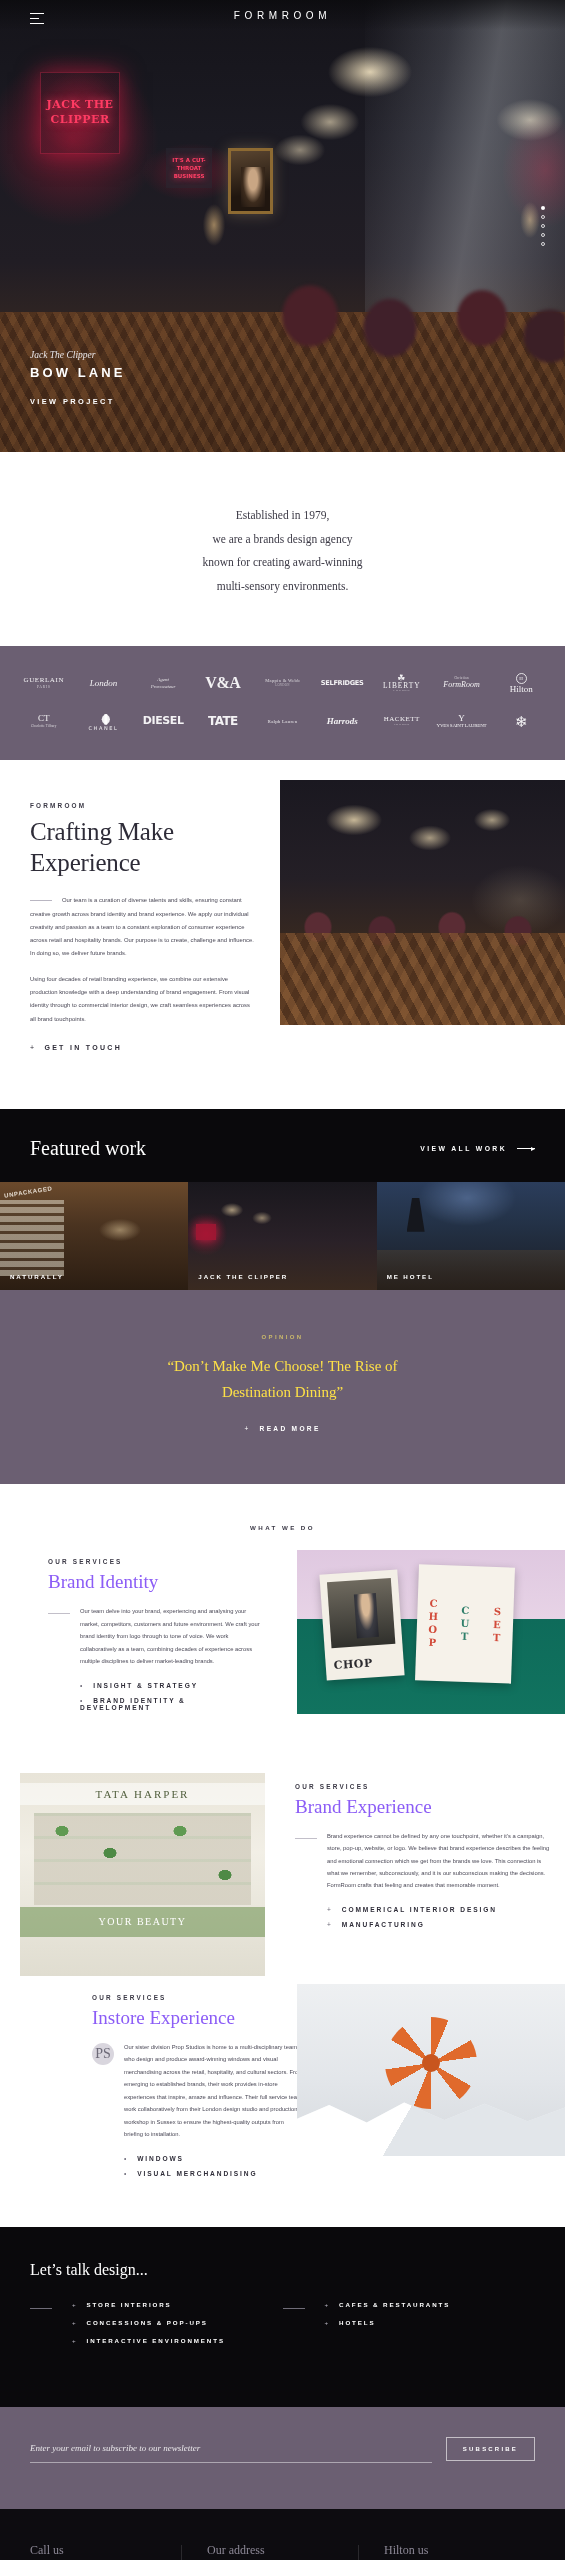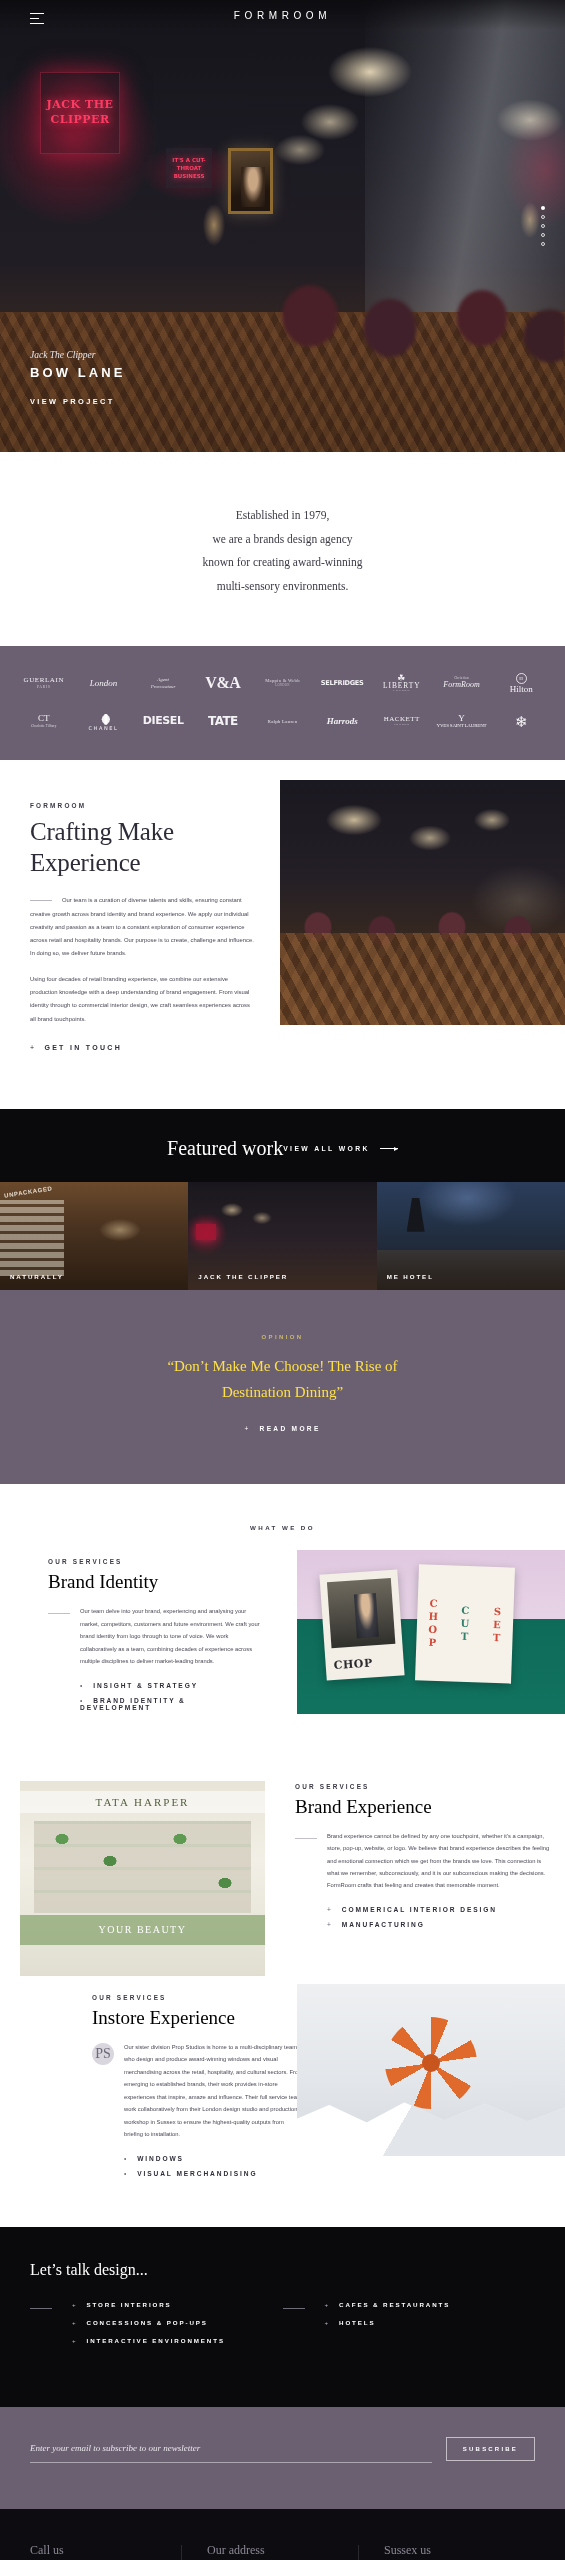--- a/index.html
+++ b/index.html
@@ -154,21 +154,21 @@
   .craft-img .chairs{ position:absolute; left:10px; right:10px; bottom:68px; height:60px;
     background:
       radial-gradient(ellipse 20px 22px at 28px 30px,#5a2c34 0 62%,rgba(0,0,0,0) 72%),
       radial-gradient(ellipse 20px 22px at 92px 34px,#4e262f 0 62%,rgba(0,0,0,0) 72%),
       radial-gradient(ellipse 20px 22px at 162px 30px,#5a2c34 0 62%,rgba(0,0,0,0) 72%),
       radial-gradient(ellipse 20px 22px at 228px 34px,#4e262f 0 62%,rgba(0,0,0,0) 72%);
     filter:blur(.5px); }
 
   
   .featured{ background:#0a090c; }
-  .fw-head{ display:flex; align-items:center; justify-content:center;
+  .fw-head{ display:flex; align-items:center; justify-content:space-between;
     padding:28px 30px 22px; }
   .fw-title{ font-family:"Liberation Serif", serif; color:#fff; font-size:20px; font-weight:400; }
   .fw-all{ color:#fff; font-size:6.8px; letter-spacing:2.4px; font-weight:700; cursor:pointer; }
   .fw-all .arrow{ display:inline-block; width:18px; height:1px; background:#fff;
     vertical-align:middle; margin-left:10px; position:relative; }
   .fw-all .arrow:after{ content:""; position:absolute; right:0; top:-1.5px;
     border-left:4px solid #fff; border-top:2px solid transparent; border-bottom:2px solid transparent; }
   .fw-grid{ display:grid; grid-template-columns:1fr 1fr 1fr; height:108px; }
   .fw-cell{ position:relative; overflow:hidden; cursor:pointer; }
   .fw-1{ background:
@@ -204,21 +204,21 @@
   .op-more .pl{ margin-right:9px; font-weight:400; }
 
   
   .wwd{ background:#fff; text-align:center; padding:32px 0 6px; }
   .wwd span{ font-size:6.2px; letter-spacing:2.4px; font-weight:700; color:#3a3845; }
 
   
   .svc{ position:relative; background:#fff; }
   .svc-text{ width:260px; }
   .svc .eyebrow{ margin-bottom:6px; }
-  .svc .h3{ font-family:"Liberation Serif", serif; font-size:19px; color:#000000;
+  .svc .h3{ font-family:"Liberation Serif", serif; font-size:19px; color:#8b5cf6;
     font-weight:400; margin-bottom:12px; }
   .svc-body{ display:flex; gap:0; }
   .svc-body .rule{ width:22px; height:1px; background:#c2bfc9; margin-top:8px; flex:0 0 22px; }
   .svc-body .badge{ flex:0 0 22px; width:22px; height:22px; border-radius:50%;
     background:#d9d6de; color:#6d6a78; font-family:"Liberation Serif", serif; font-size:14px;
     text-align:center; line-height:22px; margin-top:2px; }
   .svc-body p{ font-size:5.8px; line-height:2.15; color:#4a4856; margin-left:10px; }
   .svc-list{ margin-top:14px; margin-left:32px; }
   .svc-list li{ list-style:none; font-size:6.6px; letter-spacing:1.9px; font-weight:700;
     color:#2e2c38; margin-bottom:8px; cursor:pointer; }
@@ -241,21 +241,21 @@
     transform:rotate(2deg); box-shadow:0 3px 10px rgba(0,0,0,.25); overflow:hidden;
     display:flex; }
   .card-b .col{ flex:1; display:flex; flex-direction:column; align-items:center;
     justify-content:center; gap:3px; font-family:"DejaVu Serif", serif; font-weight:bold;
     font-size:10px; line-height:1; }
   .card-b .c1{ color:#d24b3a; } .card-b .c2{ color:#2f7f6a; } .card-b .c3{ color:#d24b3a; }
 
   
   .svc2{ padding:18px 0 40px; min-height:185px; }
   .svc2 .svc-text{ margin-left:295px; }
-  .svc2-img{ position:absolute; left:20px; top:16px; width:245px; height:208px;
+  .svc2-img{ position:absolute; left:20px; top:8px; width:245px; height:208px;
     background:linear-gradient(180deg,#e8e4d8 0%,#f2efe6 38%,#dfdccf 100%); overflow:hidden; }
   .svc2-img .banner{ position:absolute; left:0; right:0; top:10px; height:22px;
     background:rgba(255,255,255,.55); display:flex; align-items:center; justify-content:center;
     font-family:"Liberation Serif", serif; font-size:11px; letter-spacing:2px; color:#53603f; }
   .svc2-img .green{ position:absolute; left:0; right:0; bottom:44px; height:30px;
     background:rgba(104,142,74,.55); display:flex; align-items:center; justify-content:center;
     font-family:"Liberation Serif", serif; font-size:10px; letter-spacing:1.5px; color:#fff; }
   .svc2-img .shelves{ position:absolute; left:14px; right:14px; top:40px; height:92px;
     background:repeating-linear-gradient(0deg, rgba(210,205,190,.8) 0 20px, rgba(160,172,140,.45) 20px 23px); }
   .svc2-img .pots{ position:absolute; left:20px; right:20px; top:46px; height:84px;
@@ -568,16 +568,16 @@
 <footer class="footer">
   <div class="fcol">
     <div class="fh">Call us</div>
 
   </div>
   <div class="fcol">
     <div class="fh">Our address</div>
 
   </div>
   <div class="fcol">
-    <div class="fh">Sussex us</div>
+    <div class="fh">Hilton us</div>
 
   </div>
 </footer>
 
 </body></html>

